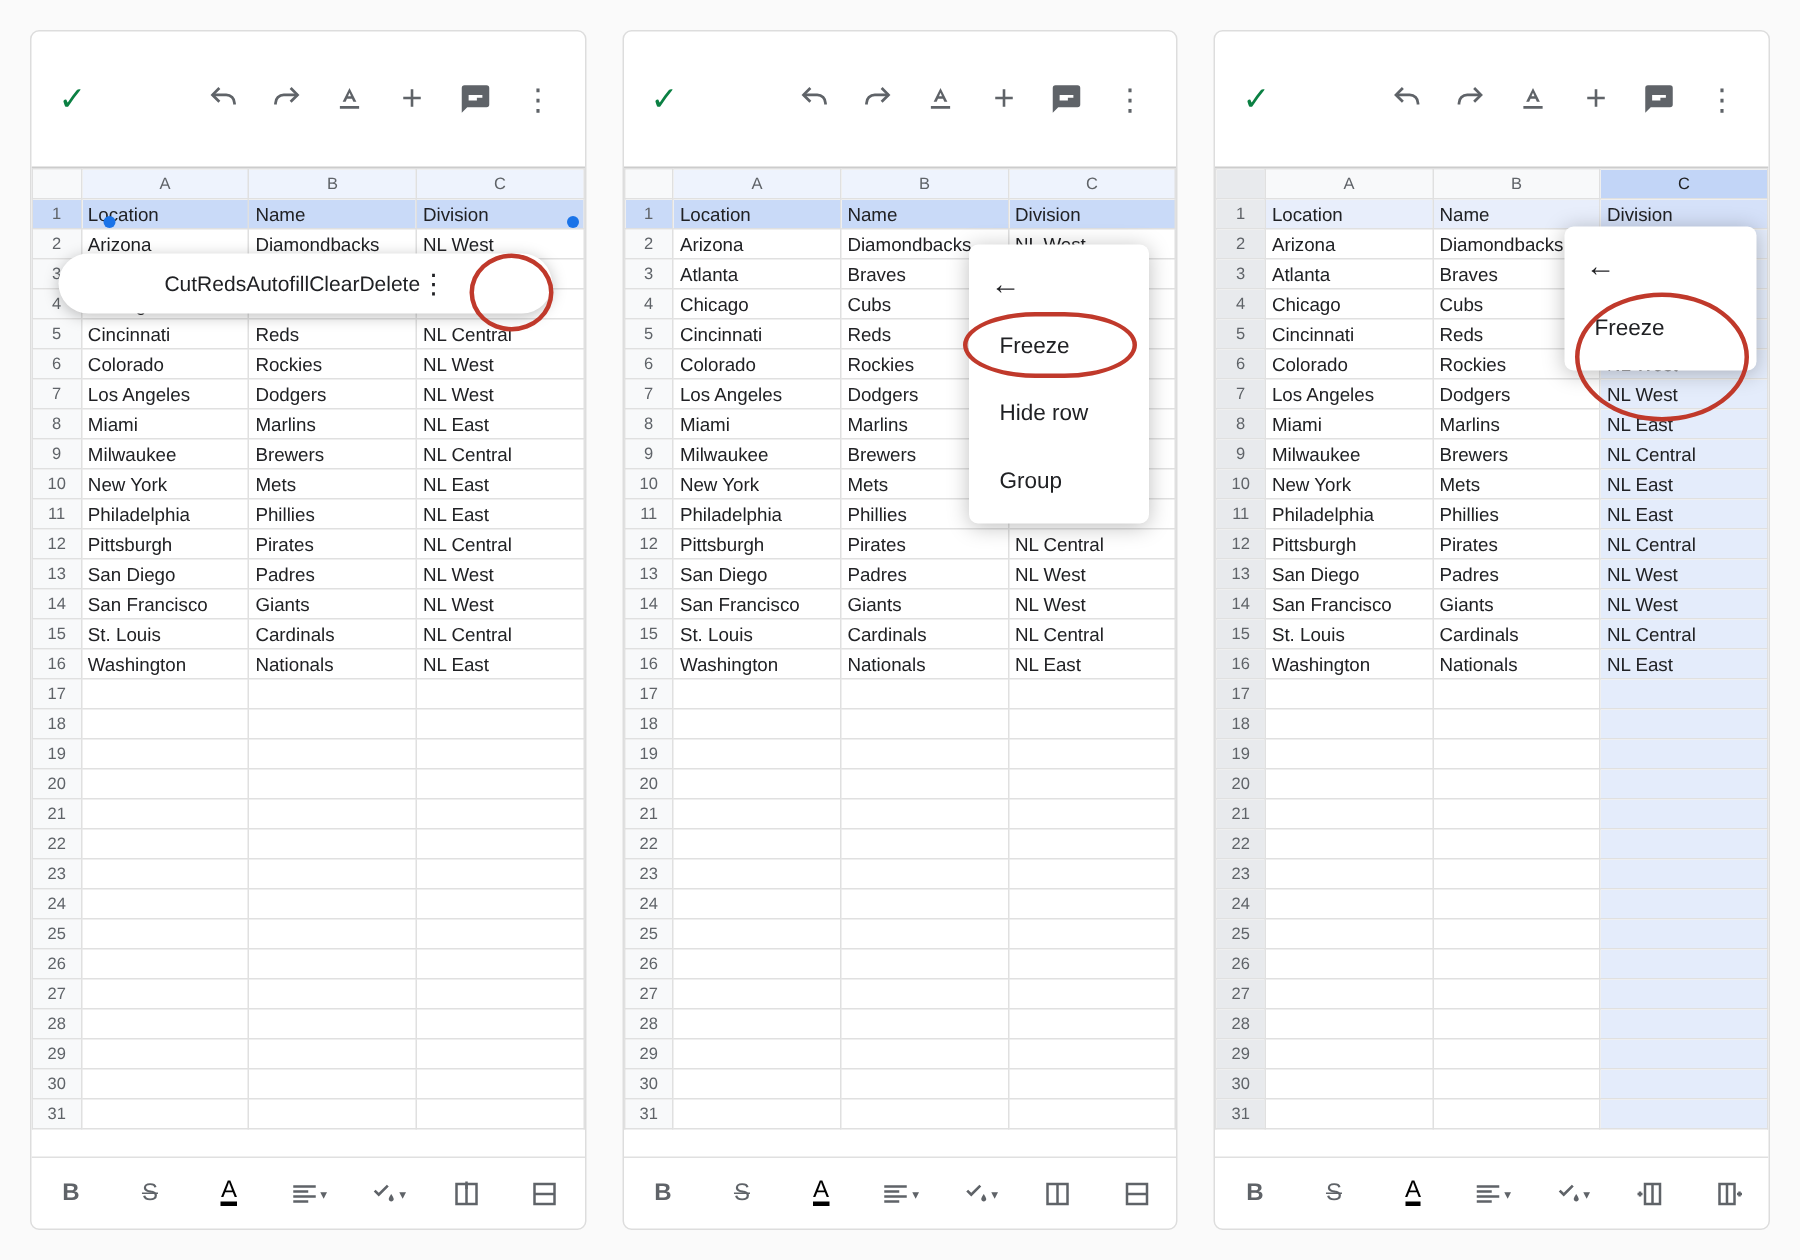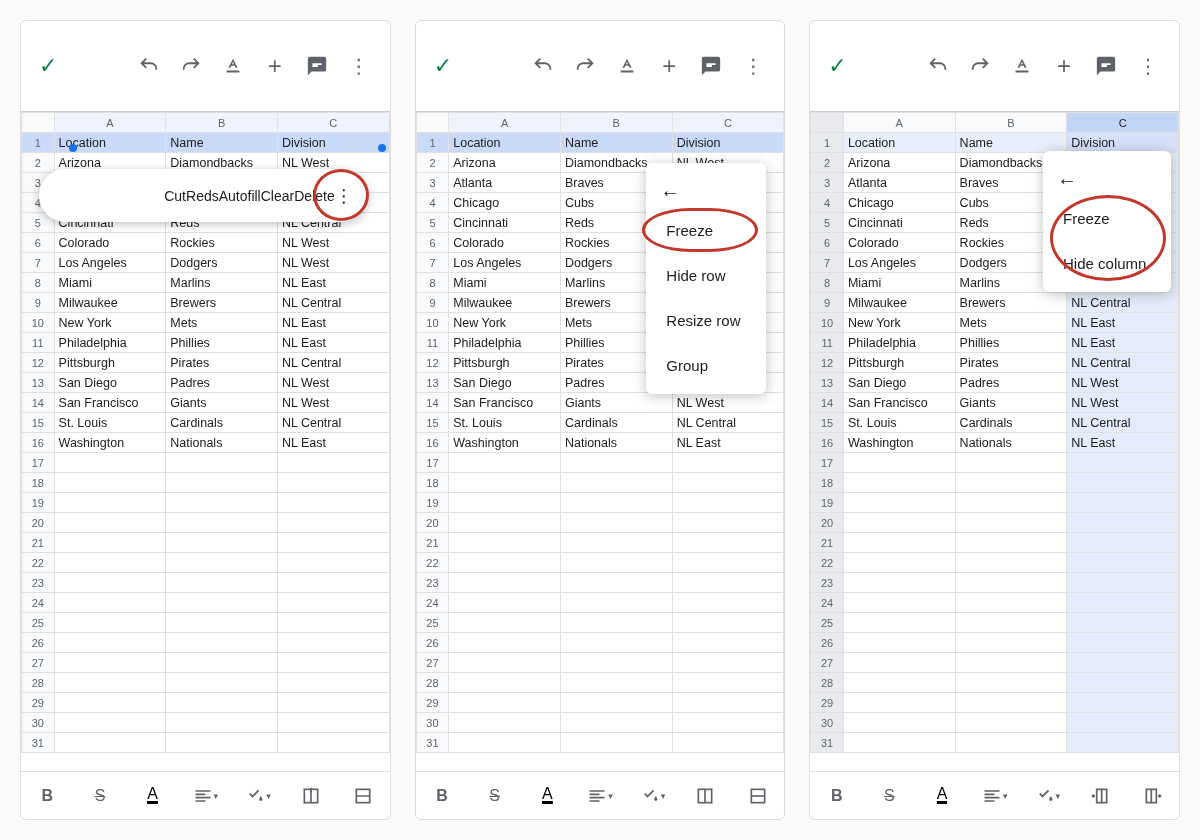--- a/index.html
+++ b/index.html
@@ -124,27 +124,27 @@
   .bold { font-weight: bold; font-size:16px;}
   .strike { text-decoration: line-through; font-size:16px;}
   .underA { font-size:16px; border-bottom:3px solid #000; color:#000; display:inline-block; line-height:14px;}
 
   
   .ctx-toolbar {
     position: absolute;
     top: 148px;
     left: 18px;
     right: 22px;
-    height: 53px;
+    height: 40px;
     background: #fff;
     border-radius: 28px;
     box-shadow: 0 2px 10px rgba(0,0,0,0.25);
     display: flex;
     align-items: center;
-    justify-content: flex-end;
+    justify-content: center;
     padding: 0 16px;
     font-size: 14px;
     color:#202124;
     z-index: 20;
   }
   .ctx-toolbar div { cursor:pointer; }
   .ctx-more { font-size:18px; letter-spacing:-1px;}
 
   
   .ctx-menu {
@@ -697,21 +697,20 @@
       <td class="col-c-cell"></td>
           </tr>
         </tbody>
     </table>
   </div>
 
   <div class="ctx-menu" style="top:142px; right:18px; width:120px;">
     <div class="back">←</div>
     <div class="mi">Freeze</div>
     <div class="mi">Hide row</div>
-    <div class="mi">Resize row</div>
     <div class="mi">Group</div>
   </div>
   <div class="red-circle" style="top:187px; left:226px; width:116px; height:44px; border-radius:50%/60%;"></div>
 
   <div class="bottombar">
     <div class="bt">
         <span class="bold">B</span>
       </div>
     <div class="bt">
         <span class="strike">S</span>
@@ -973,21 +972,20 @@
       <td></td>
       <td class="col-c-cell"></td>
           </tr>
         </tbody>
     </table>
   </div>
 
   <div class="ctx-menu" style="top:130px; right:8px; width:128px;">
     <div class="back">←</div>
     <div class="mi">Freeze</div>
-    <div class="mi">Hide column</div>
   </div>
   <div class="red-circle" style="top:174px; left:240px; width:116px; height:86px; border-radius:50%;"></div>
 
   <div class="bottombar">
     <div class="bt">
         <span class="bold">B</span>
       </div>
     <div class="bt">
         <span class="strike">S</span>
       </div>

